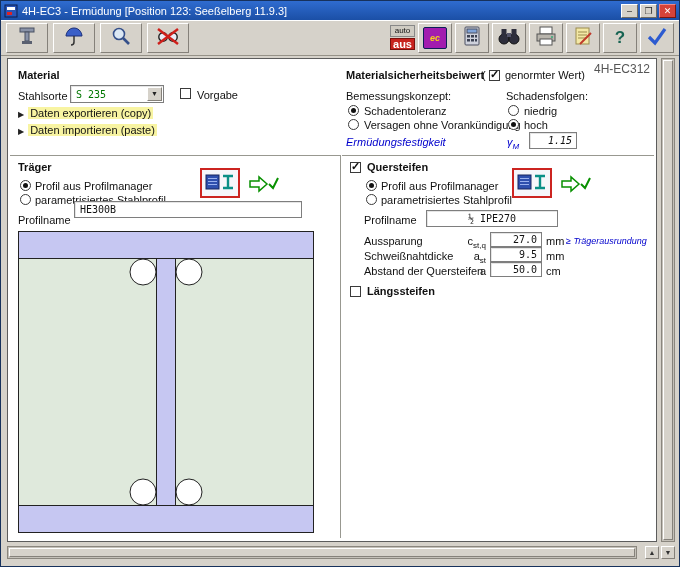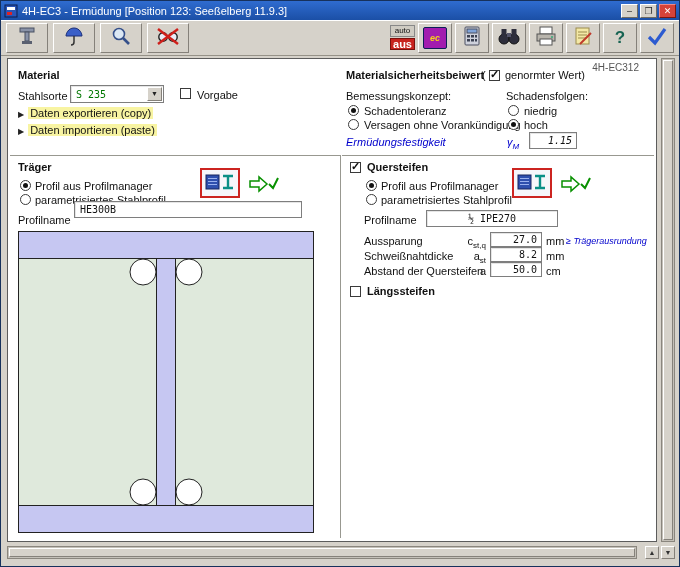--- a/index.html
+++ b/index.html
@@ -26,21 +26,21 @@
   .ecbox{width:24px;height:22px;background:#a21caf;border:1px solid #0c1f56;border-radius:2px;display:flex;align-items:center;justify-content:center;}
   .ecbox span{color:#f4d21a;font-size:9px;font-style:italic;font-weight:bold;}
   .helpmark{font-size:17px;font-weight:bold;color:#176352;line-height:1;}
 
   
   .main{position:absolute;left:6px;top:57px;width:650px;height:484px;background:#fff;border:1px solid #5c5c5c;overflow:hidden;}
   .lbl{position:absolute;font-size:11px;white-space:nowrap;color:#111;}
   .bold{font-weight:bold;}
   .blue{color:#0000cc;font-style:italic;}
   .small{font-size:9px;}
-  .code{position:absolute;right:17px;top:3px;font-size:10px;color:#555;}
+  .code{position:absolute;right:6px;top:3px;font-size:12px;color:#555;}
 
   .radio{position:absolute;width:11px;height:11px;border:1px solid #3a3a3a;border-radius:50%;background:#fff;}
   .radio.sel::after{content:"";position:absolute;left:2px;top:2px;width:5px;height:5px;border-radius:50%;background:#111;}
   .cb{position:absolute;width:11px;height:11px;border:1px solid #3a3a3a;background:#fff;}
   .cb.checked::after{content:"✓";position:absolute;left:0px;top:-3px;font-size:11px;font-weight:bold;color:#111;}
 
   .field{position:absolute;background:#fff;border:1px solid #7e7e7e;box-shadow:inset 1px 1px 0 rgba(0,0,0,.10);font-family:"DejaVu Sans Mono",monospace;font-size:10px;display:flex;align-items:center;color:#111;}
   .field.num{justify-content:flex-end;padding-right:4px;}
   .field.txt{padding-left:5px;}
   .field.ctr{justify-content:center;}
@@ -315,21 +315,21 @@
     <span class="lbl" style="left:442px;top:176px;width:36px;text-align:right"><span>c</span><sub>st,q</sub></span>
     <div class="field num" style="left:482px;top:173px;width:52px;height:15px">
         <span>27.0</span>
       </div>
     <span class="lbl" style="left:538px;top:176px">mm</span>
     <span class="lbl blue small" style="left:558px;top:177px">≥ Trägerausrundung</span>
 
     <span class="lbl" style="left:356px;top:191px">Schweißnahtdicke</span>
     <span class="lbl" style="left:442px;top:191px;width:36px;text-align:right"><span>a</span><sub>st</sub></span>
     <div class="field num" style="left:482px;top:188px;width:52px;height:15px">
-        <span>8.2</span>
+        <span>9.5</span>
       </div>
     <span class="lbl" style="left:538px;top:191px">mm</span>
 
     <span class="lbl" style="left:356px;top:206px">Abstand der Quersteifen</span>
     <span class="lbl" style="left:442px;top:206px;width:36px;text-align:right"><span>a</span></span>
     <div class="field num" style="left:482px;top:203px;width:52px;height:15px">
         <span>50.0</span>
       </div>
     <span class="lbl" style="left:538px;top:206px">cm</span>
 

